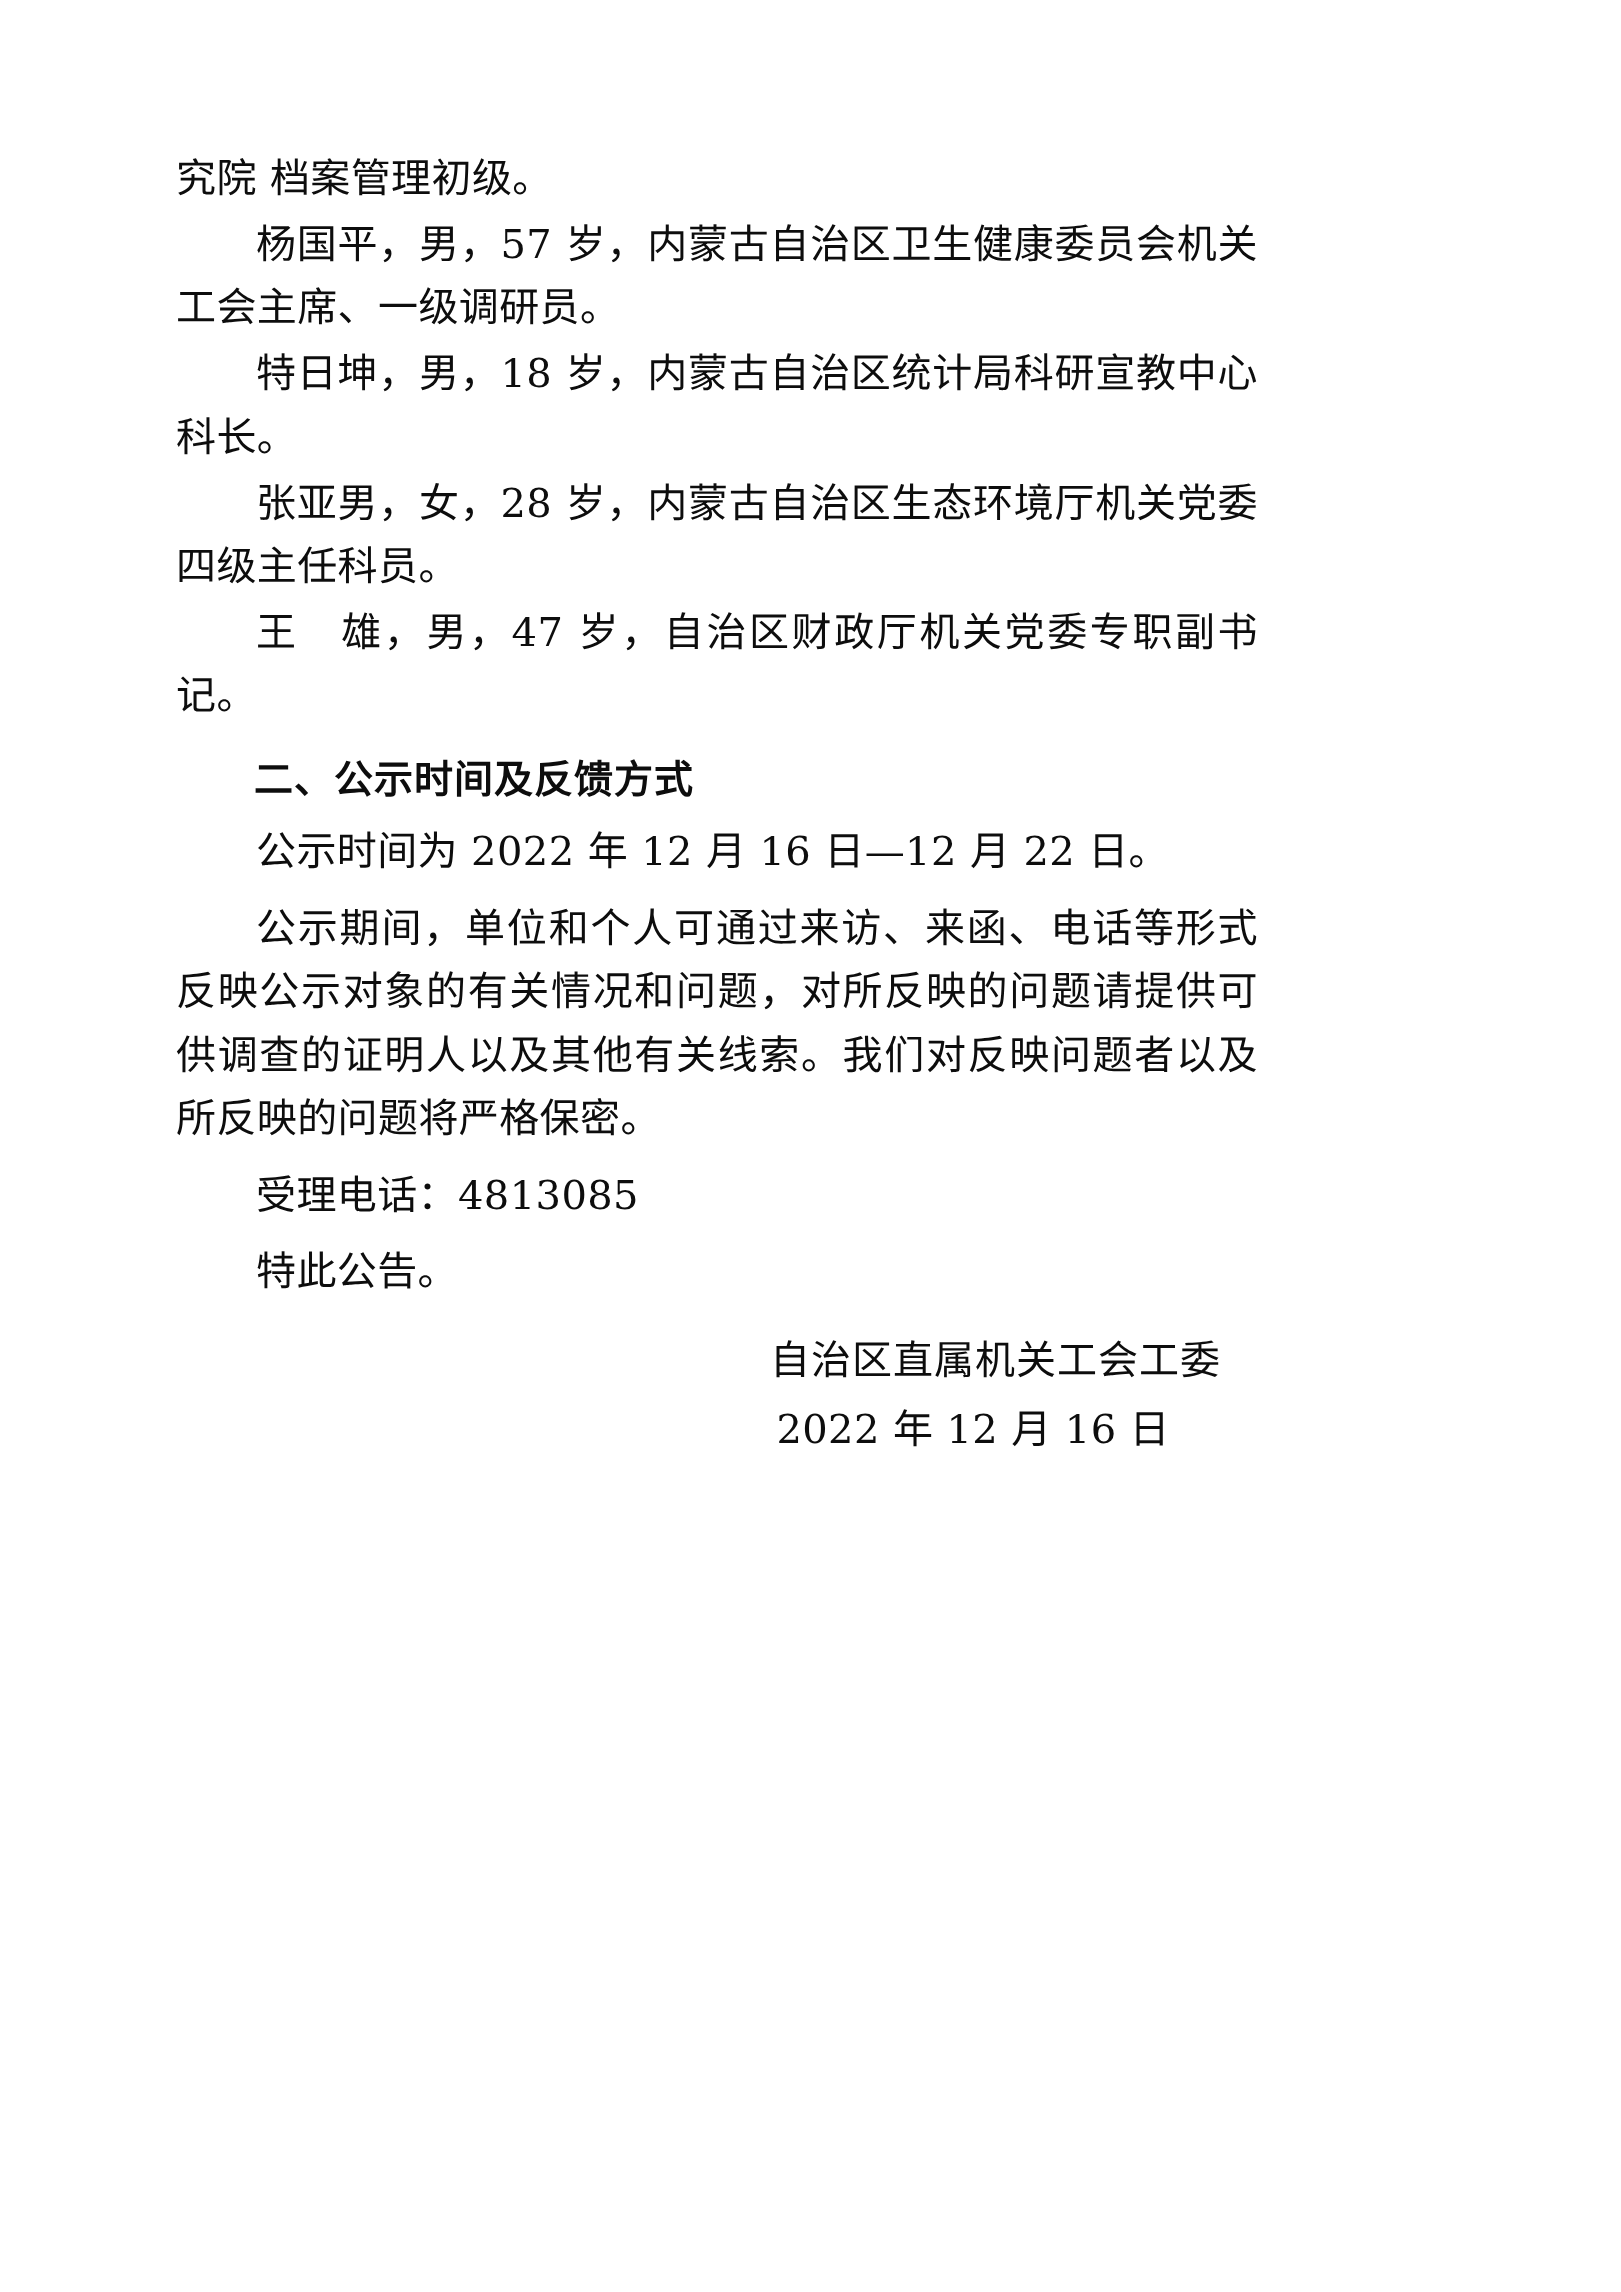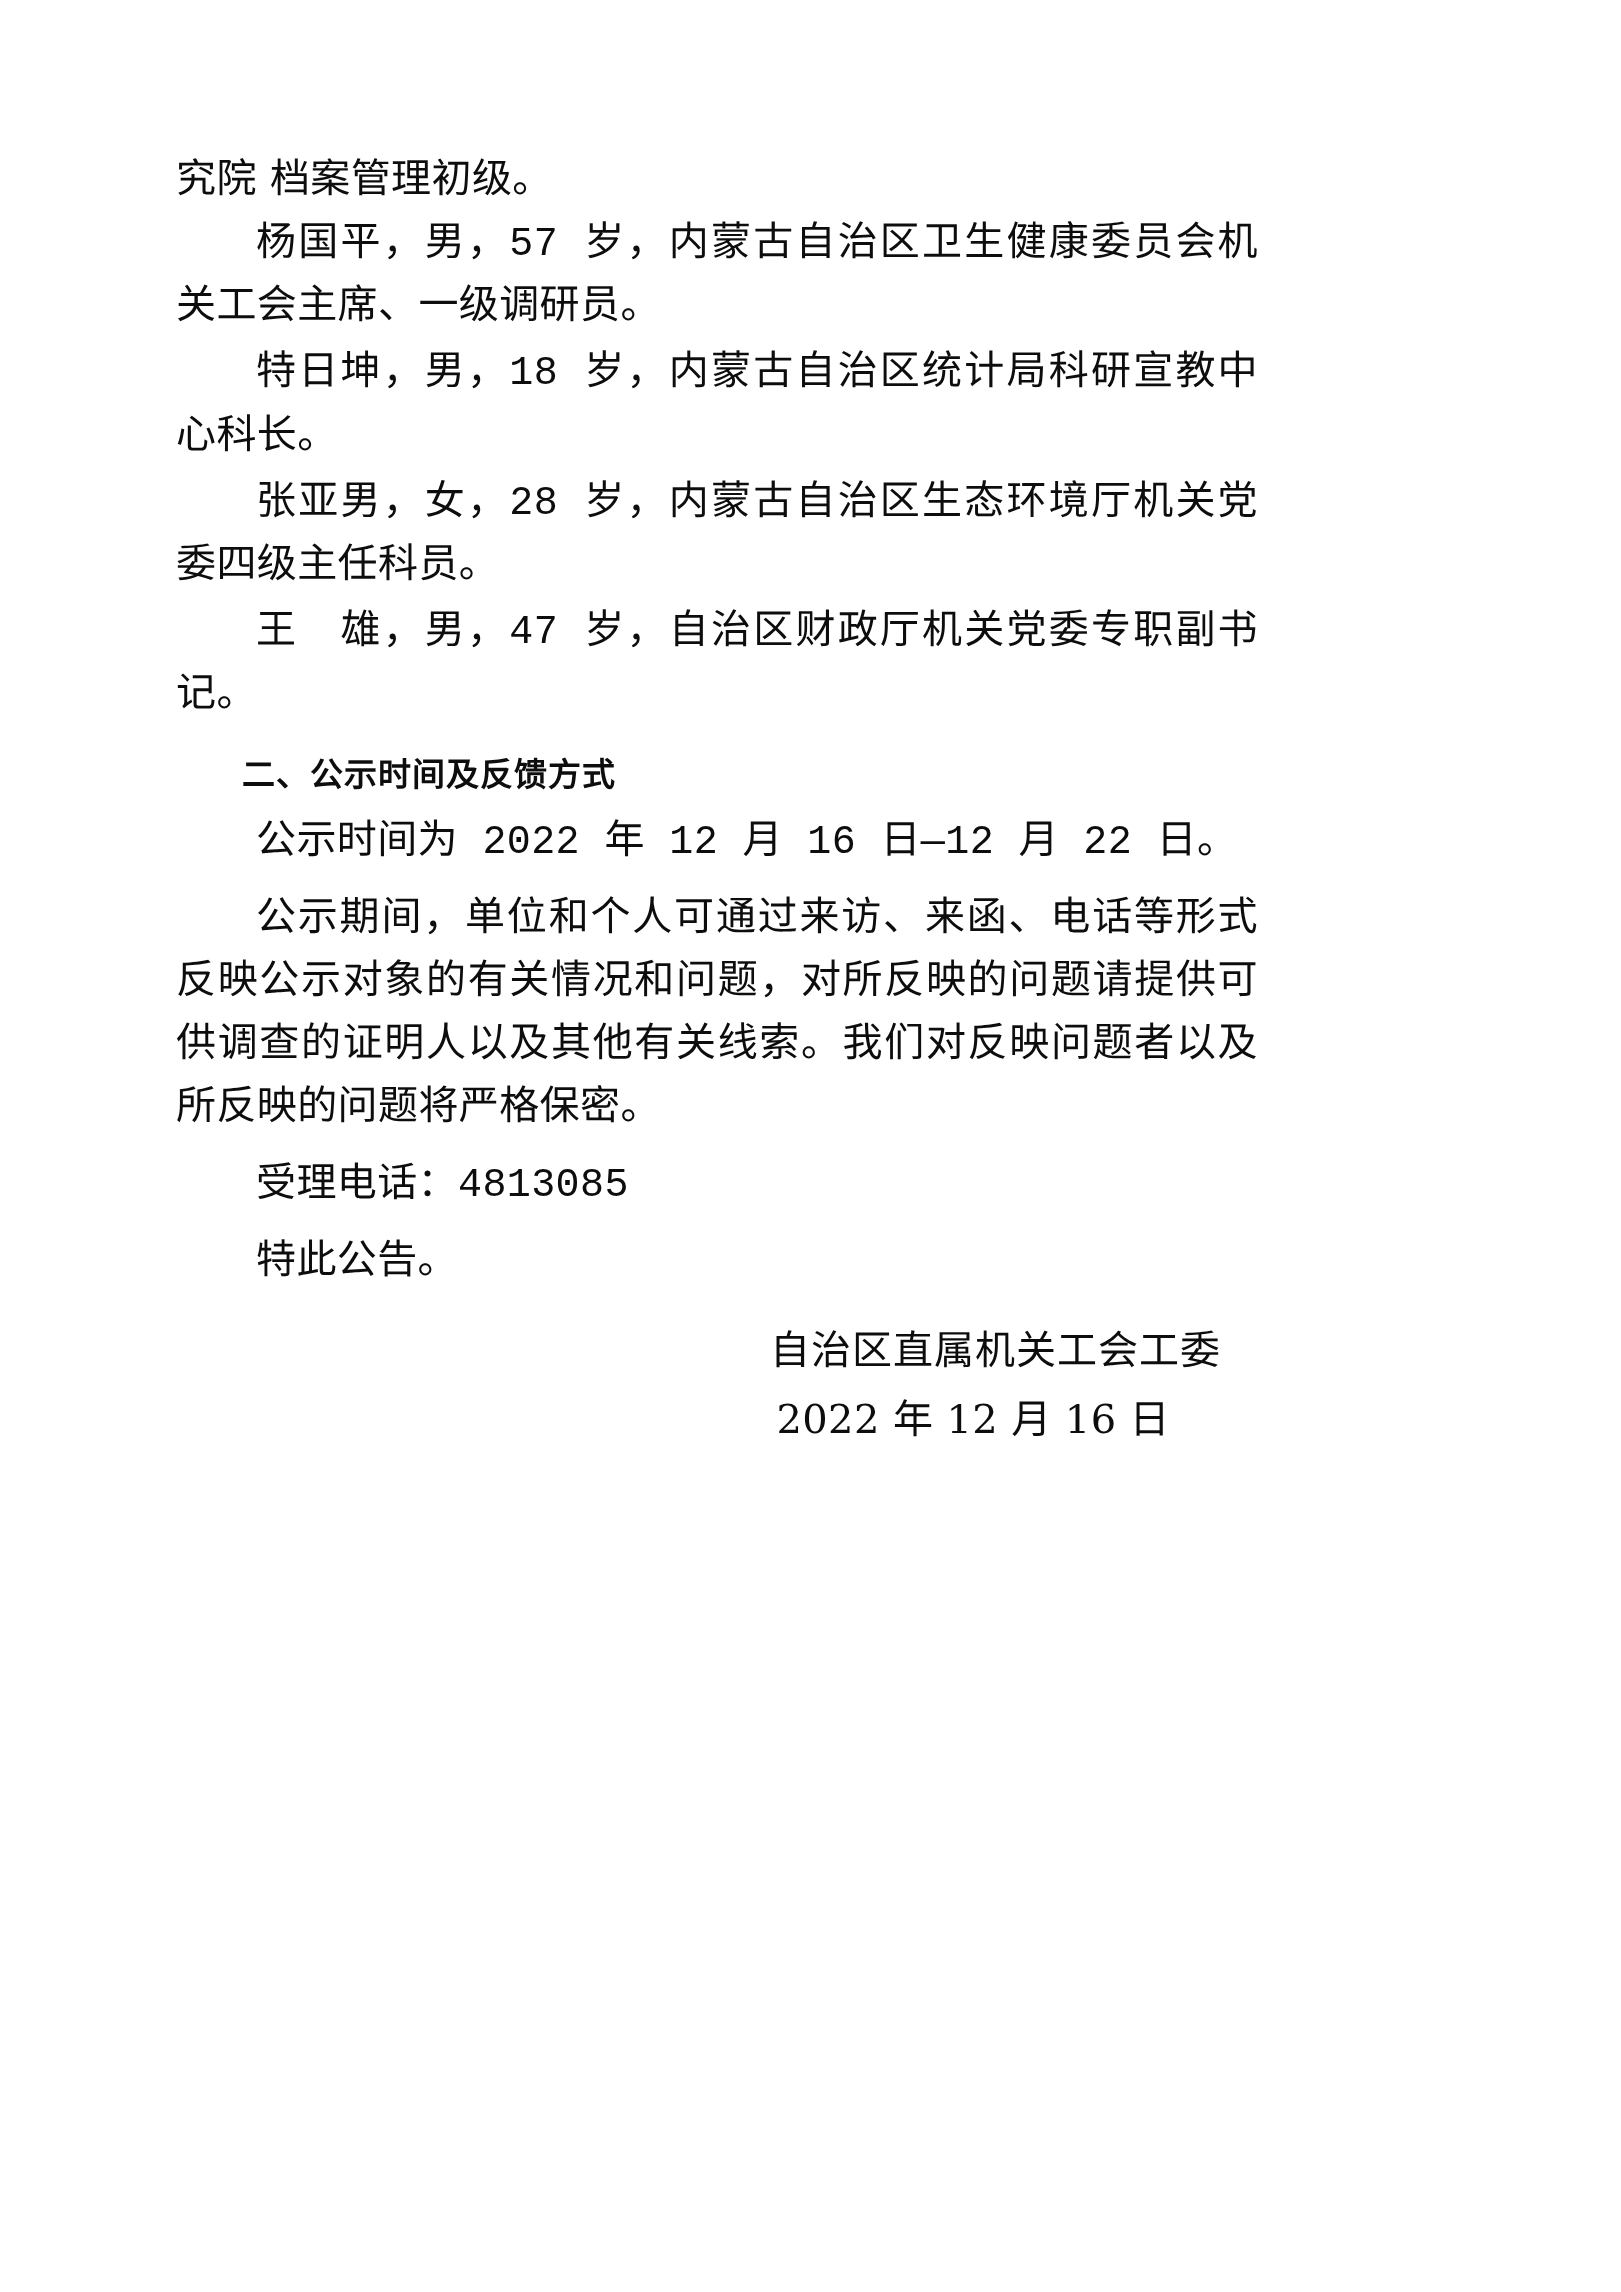--- a/index.html
+++ b/index.html
@@ -27,30 +27,29 @@
     line-height: 1.58;
     letter-spacing: 0.4px;
     text-align: justify;
     text-justify: inter-ideograph;
   }
   p {
     margin: 0 0 2.9px 0;
   }
   .indent {
     text-indent: 2em;
-    font-family: Liberation Mono, monospace;
   }
   .noindent {
     text-indent: 0;
   }
   .section-heading {
     text-indent: 2em;
     font-weight: bold;
     font-family: "DejaVu Sans", "Liberation Sans", sans-serif;
-    font-size: 33px;
+    font-size: 39px;
     margin-top: 21.6px;
     margin-bottom: 9.8px;
     letter-spacing: 1px;
   }
   .gap-top {
     margin-top: 13.7px;
   }
   .signature-block {
     margin-top: 25px;
     text-align: right;

